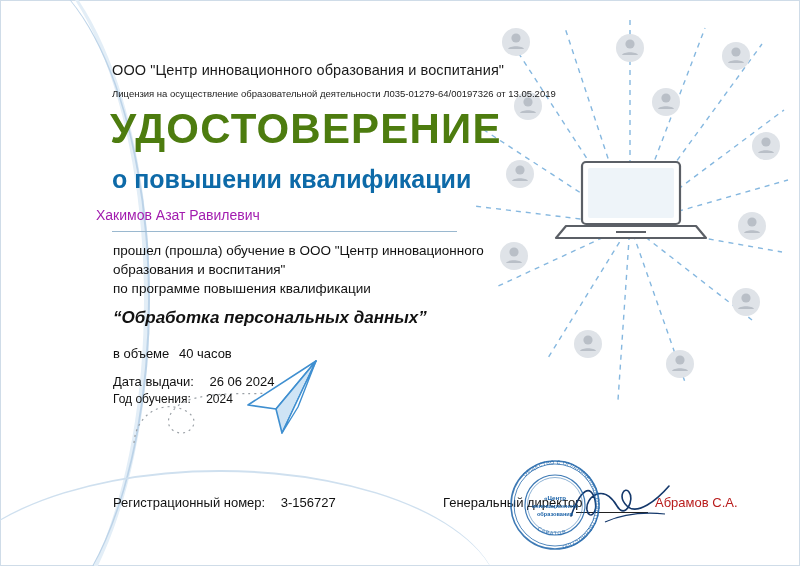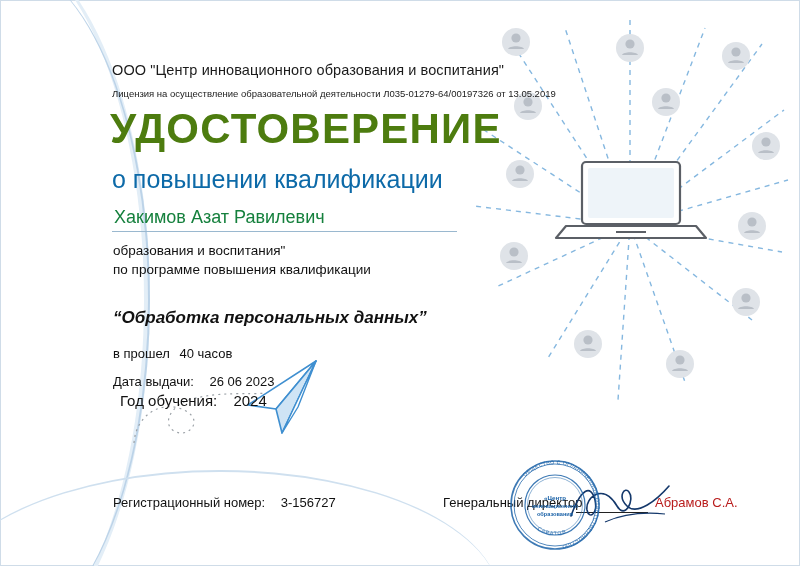--- a/index.html
+++ b/index.html
@@ -104,36 +104,36 @@
     color: #4d7c0f;
     letter-spacing: 1.2px;
     text-align: center;
   }
   .title-sub {
     position: absolute;
     left: 112px;
     top: 165px;
     font-size: 25px;
     color: #0d6aa8;
-    font-weight: 400;
+    font-weight: 700;
   }
   .name-line {
     position: absolute;
     left: 112px;
     top: 205px;
     width: 345px;
     border-bottom: 1px solid #9ab8cf;
     height: 26px;
   }
   .student-name {
     position: absolute;
-    left: 114px;
+    left: 96px;
     top: 207px;
-    font-size: 18px;
-    color: #15803d;
+    font-size: 14px;
+    color: #a21caf;
   }
   .body-text {
     position: absolute;
     left: 113px;
     top: 241px;
     font-size: 13.5px;
     color: #111;
     line-height: 19px;
     width: 440px;
   }
@@ -159,23 +159,22 @@
     position: absolute;
     left: 113px;
     top: 374px;
     font-size: 13px;
     color: #111;
   }
   .study-year {
     position: absolute;
     left: 113px;
     top: 392px;
-    font-size: 15px;
-    color: #111;
-    margin-left: 7px;
+    font-size: 12px;
+    color: #111;
   }
   .lbl { display: inline-block; }
   .val { display: inline-block; margin-left: 12px; }
 
   .reg-number {
     position: absolute;
     left: 113px;
     top: 495px;
     font-size: 13px;
     color: #111;
@@ -333,34 +332,35 @@
 
   <div class="company">ООО "Центр инновационного образования и воспитания"</div>
   <div class="license">Лицензия на осуществление образовательной деятельности  Л035-01279-64/00197326 от 13.05.2019</div>
   <div class="title-main">УДОСТОВЕРЕНИЕ</div>
   <div class="title-sub">о повышении квалификации</div>
 
   <div class="name-line"></div>
   <div class="student-name">Хакимов Азат Равилевич</div>
 
   <div class="body-text">
+    <div>прошел (прошла) обучение в ООО "Центр инновационного</div>
     <div>образования и воспитания"</div>
     <div>по программе повышения квалификации</div>
   </div>
 
   <div class="program-title">“Обработка персональных данных”</div>
 
   <div class="volume">
-    <span class="lbl">в прошел</span>
+    <span class="lbl">в объеме</span>
     <span class="val">40 часов</span>
   </div>
 
   <div class="issue-date">
     <span class="lbl">Дата выдачи:</span>
-    <span class="val">26 06 2023</span>
+    <span class="val">26 06 2024</span>
   </div>
 
   <div class="study-year">
     <span class="lbl">Год обучения:</span>
     <span class="val">2024</span>
   </div>
 
   <div class="reg-number">
     <span class="lbl">Регистрационный номер:</span>
     <span class="val">3-156727</span>

